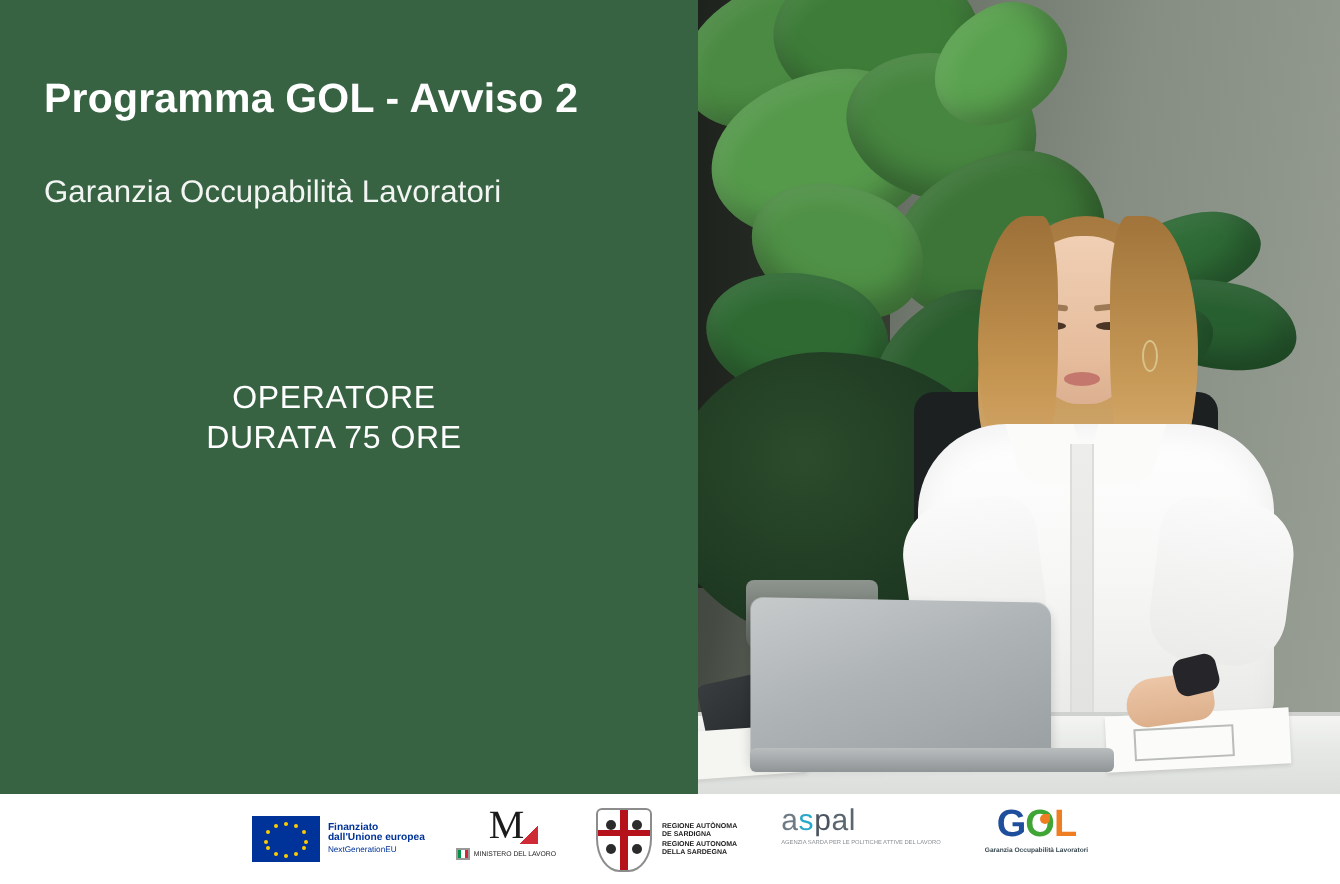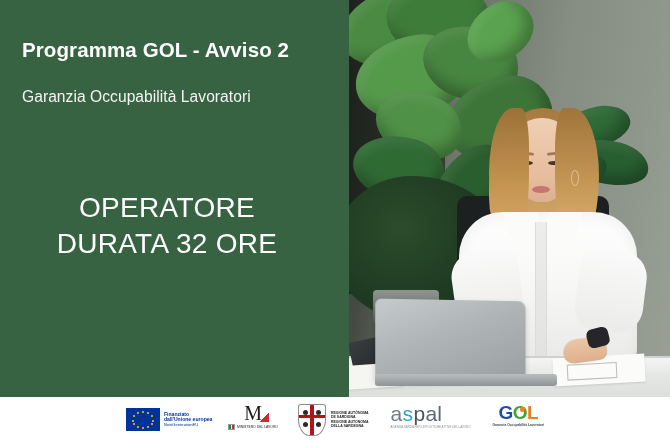--- a/index.html
+++ b/index.html
@@ -50,21 +50,21 @@
     margin-top: 26px;
     white-space: nowrap;
   }
   .course-block {
     position: absolute;
     left: 0;
     top: 190px;
     width: 334px;
     text-align: center;
     color: #ffffff;
-    font-size: 28px;
+    font-size: 16px;
     font-weight: 400;
     line-height: 1.28;
     letter-spacing: 0.3px;
   }
   .course-line { display: block; }
 
   
   .photo {
     position: absolute;
     left: 349px;
@@ -412,21 +412,21 @@
   }
   .moor.m1 { left: 4px;  top: 5px; }
   .moor.m2 { right: 4px; top: 5px; }
   .moor.m3 { left: 4px;  top: 17px; }
   .moor.m4 { right: 4px; top: 17px; }
   .sard-text { line-height: 1.18; }
   .sard-text div { font-size: 3.5px; font-weight: bold; color: #1b1b1b; white-space: nowrap; }
   
   .aspal-logo { display: flex; flex-direction: column; align-items: flex-start; margin-right: 22px; }
   .aspal-word {
-    font-size: 21px; font-weight: 300; letter-spacing: .3px;
+    font-size: 15px; font-weight: 300; letter-spacing: .3px;
     color: #5b6670; line-height: 1;
   }
   .aspal-word .a1 { color: #6f7b84; }
   .aspal-word .s1 { color: #2aa8c9; }
   .aspal-word .p1 { color: #4a5560; }
   .aspal-sub { margin-top: 1px; font-size: 2.9px; color: #8a8f93; white-space: nowrap; }
   
   .gol-logo { display: flex; flex-direction: column; align-items: center; }
   .gol-word {
     font-size: 19px; font-weight: bold; letter-spacing: -.5px; line-height: 1;
@@ -452,21 +452,21 @@
 
   <div class="green-panel">
 
     <div class="title-block">
       <div class="poster-title">Programma GOL  - Avviso  2</div>
       <div class="poster-subtitle">Garanzia Occupabilità Lavoratori</div>
     </div>
 
     <div class="course-block">
       <span class="course-line">OPERATORE</span>
-      <span class="course-line">DURATA 32 ORE</span>
+      <span class="course-line">DURATA 75 ORE</span>
     </div>
 
   </div>
 
   <div class="photo">
     <div class="photo-wall"></div>
     <div class="photo-darkpanel"></div>
 
     <div class="leaf l1"></div>
     <div class="leaf l2"></div>

